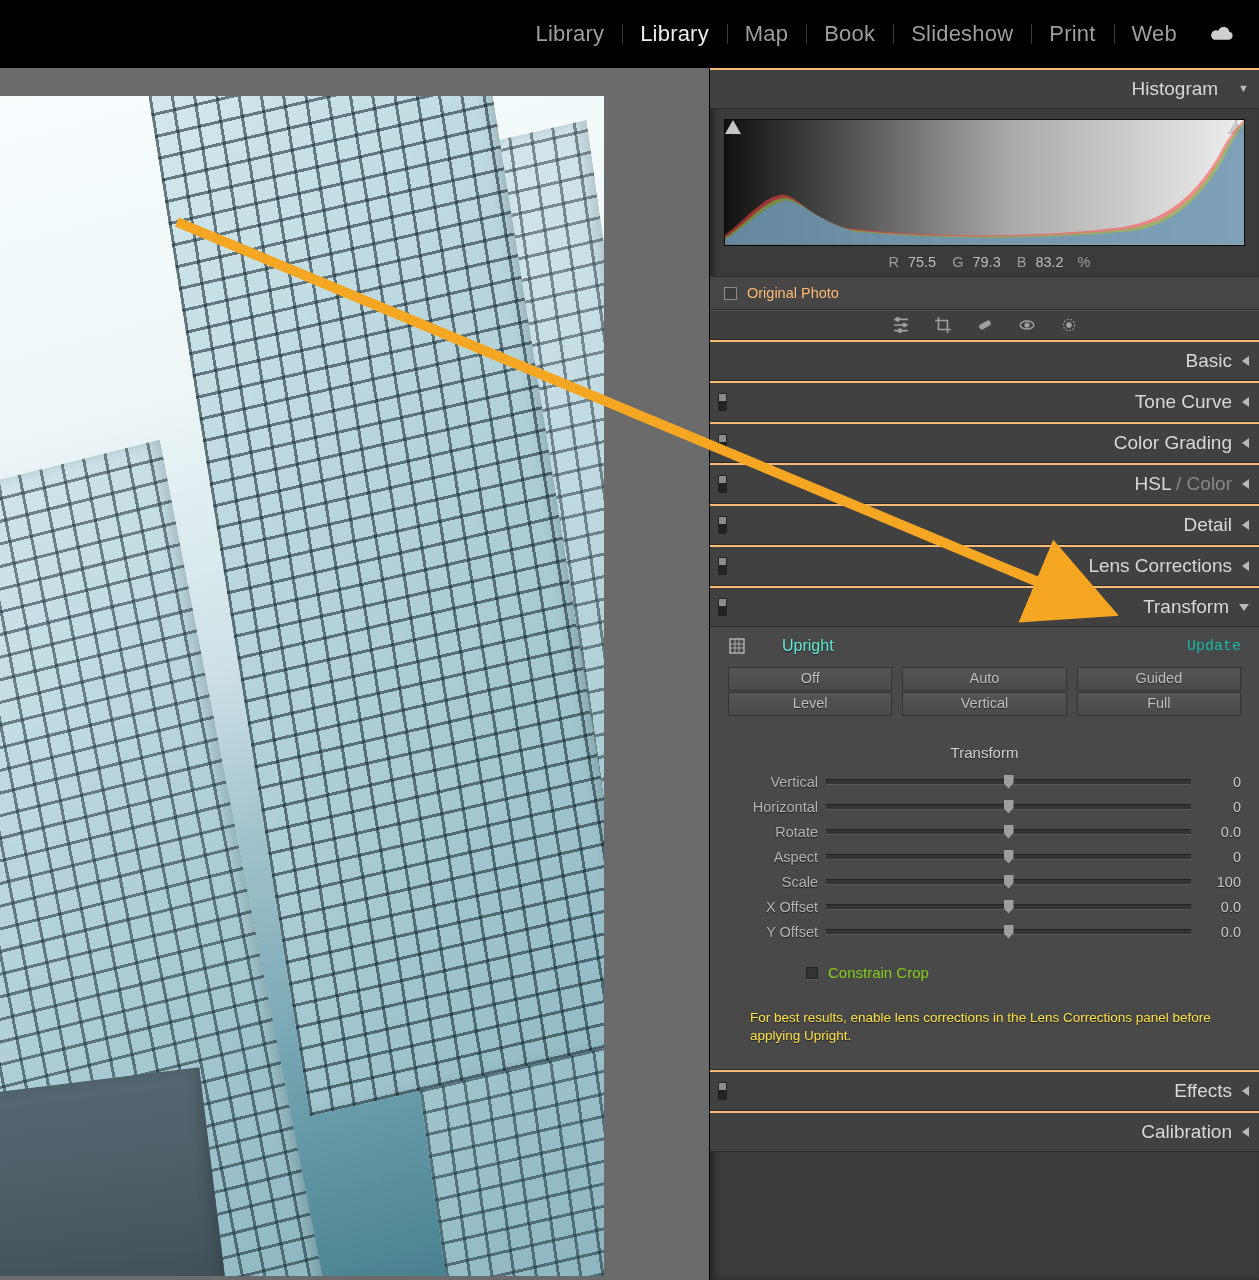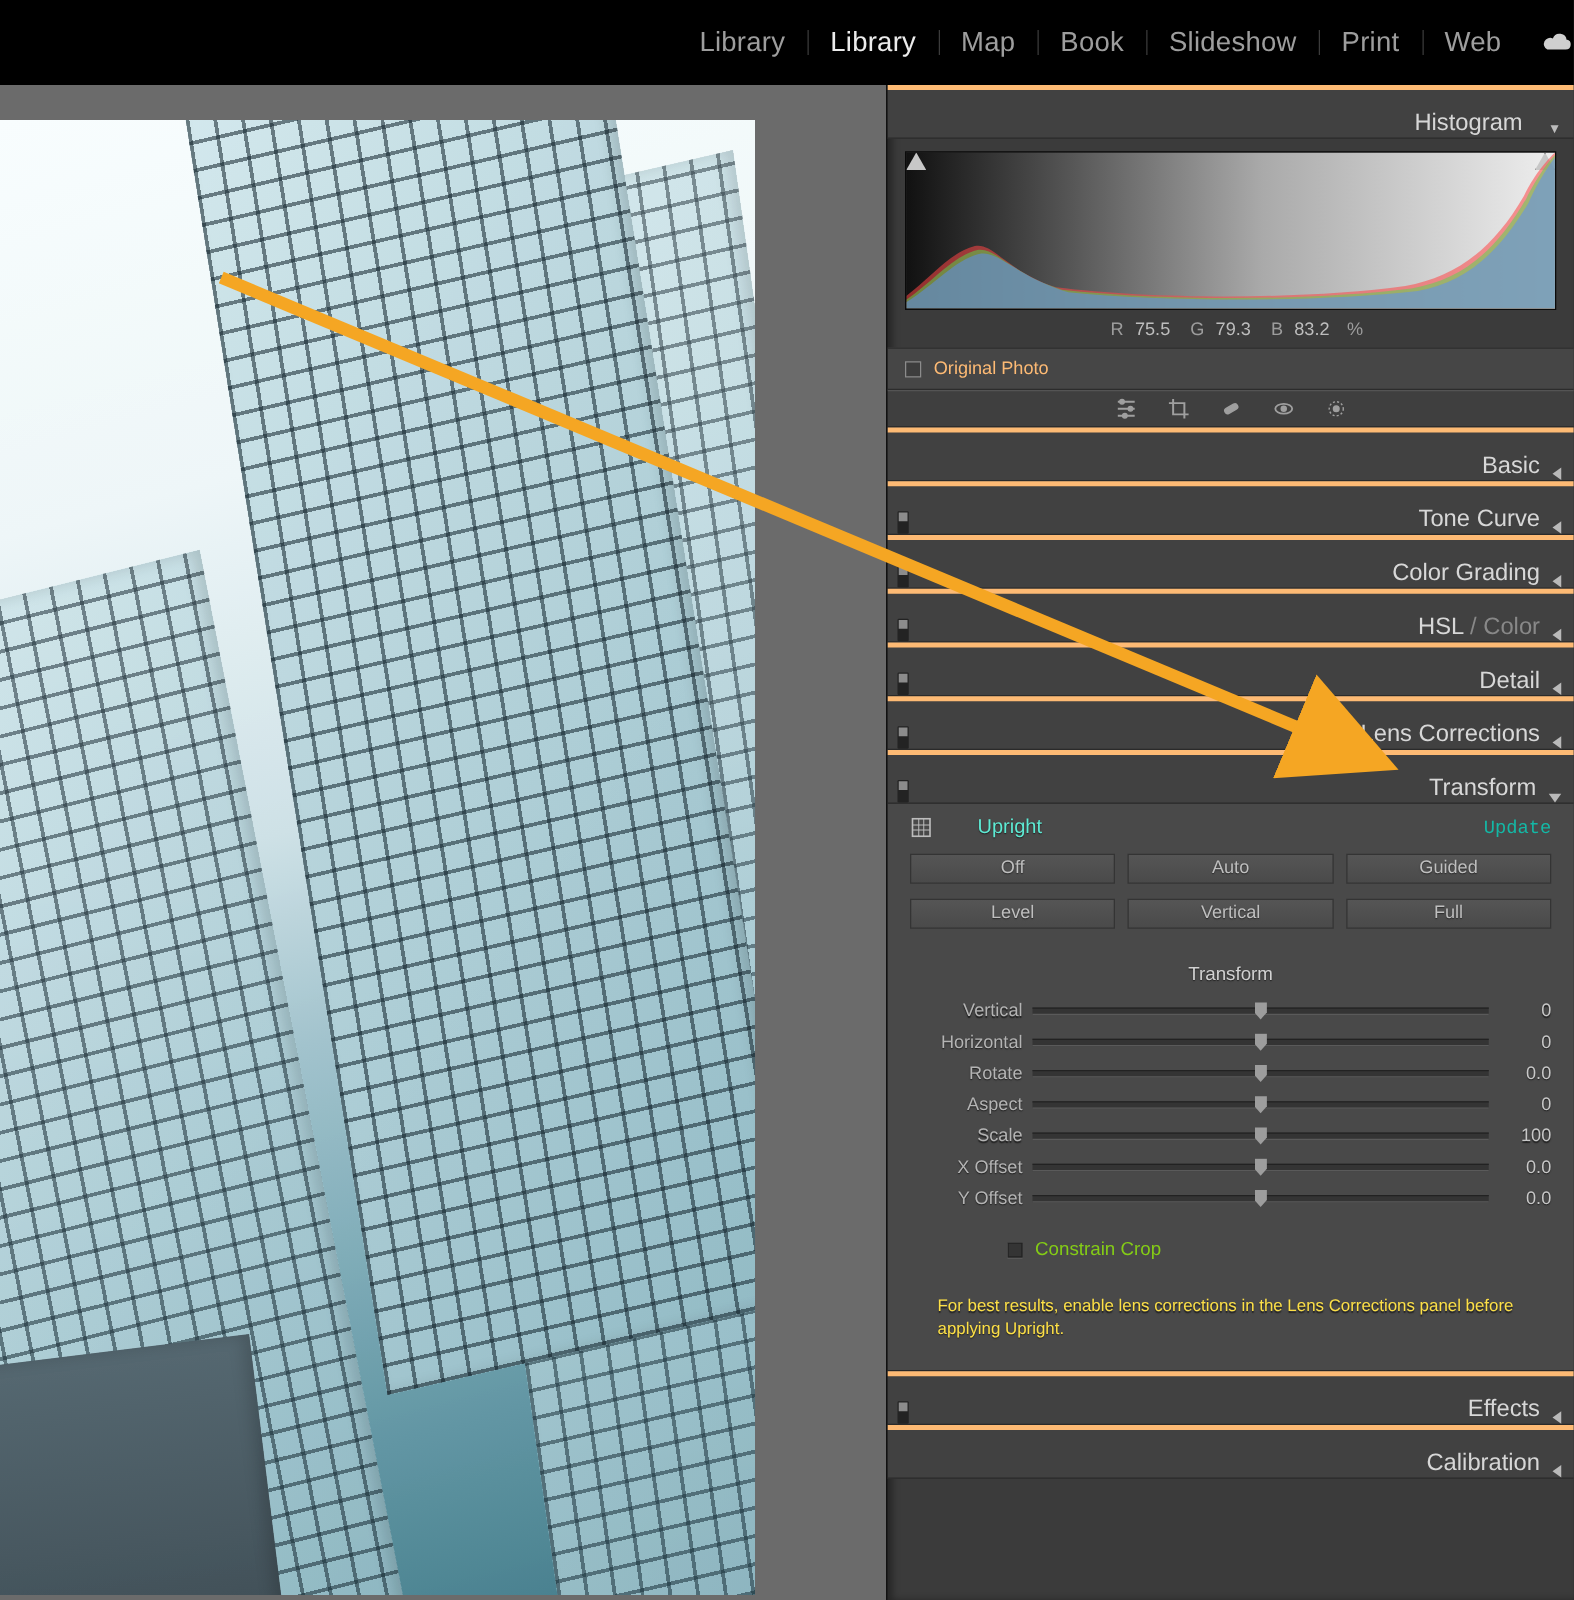--- a/index.html
+++ b/index.html
@@ -15,21 +15,21 @@
 
   
   .topbar {
     position: absolute;
     left: 0; top: 0; right: 0;
     height: 68px;
     background: #000;
     display: flex;
     align-items: center;
     justify-content: flex-end;
-    padding-right: 0;
+    padding-right: 24px;
   }
   .modules { display: flex; align-items: baseline; }
   .module {
     font-size: 22px;
     letter-spacing: .2px;
     color: #9d9d9d;
     padding: 0 18px;
     line-height: 24px;
     cursor: pointer;
     position: relative;
@@ -176,23 +176,23 @@
     width: 18px; height: 18px;
     opacity: .7;
     cursor: pointer;
   }
   .toolstrip .ticon svg { width: 100%; height: 100%; fill: #c8c8c8; stroke:#c8c8c8; }
 
   
   .phead {
     height: 38px;
     background: #414141;
-    border-top: 4px solid #fdba74;
+    border-top: 2px solid #fdba74;
     border-bottom: 1px solid #2a2a2a;
-    display: flex; align-items: flex-end;
+    display: flex; align-items: center;
     padding: 0 10px 0 8px;
     cursor: pointer;
     position: relative;
   }
   .phead .switch {
     width: 9px; height: 18px;
     background: #232323;
     border-radius: 1px;
     position: relative;
     margin-right: auto;
@@ -243,21 +243,21 @@
     margin-left: 36px;
     font-size: 16px; color: #5eead4;
     text-shadow: 0 1px 1px rgba(0,0,0,.6);
   }
   .update-btn {
     margin-left: auto;
     color: #14b8a6;
     font-size: 15px;
     font-family: Liberation Mono, monospace;
   }
-  .btnrow { display: flex; gap: 10px; margin-bottom: 12px; align-items: flex-end; }
+  .btnrow { display: flex; gap: 10px; margin-bottom: 1px; align-items: flex-end; }
   .ubtn {
     flex: 1;
     height: 22px;
     background: linear-gradient(#555,#4a4a4a);
     border: 1px solid #343434;
     color: #bfbfbf;
     font-size: 14.5px;
     line-height: 20px;
     text-align: center;
     text-shadow: 0 1px 1px rgba(0,0,0,.5);

